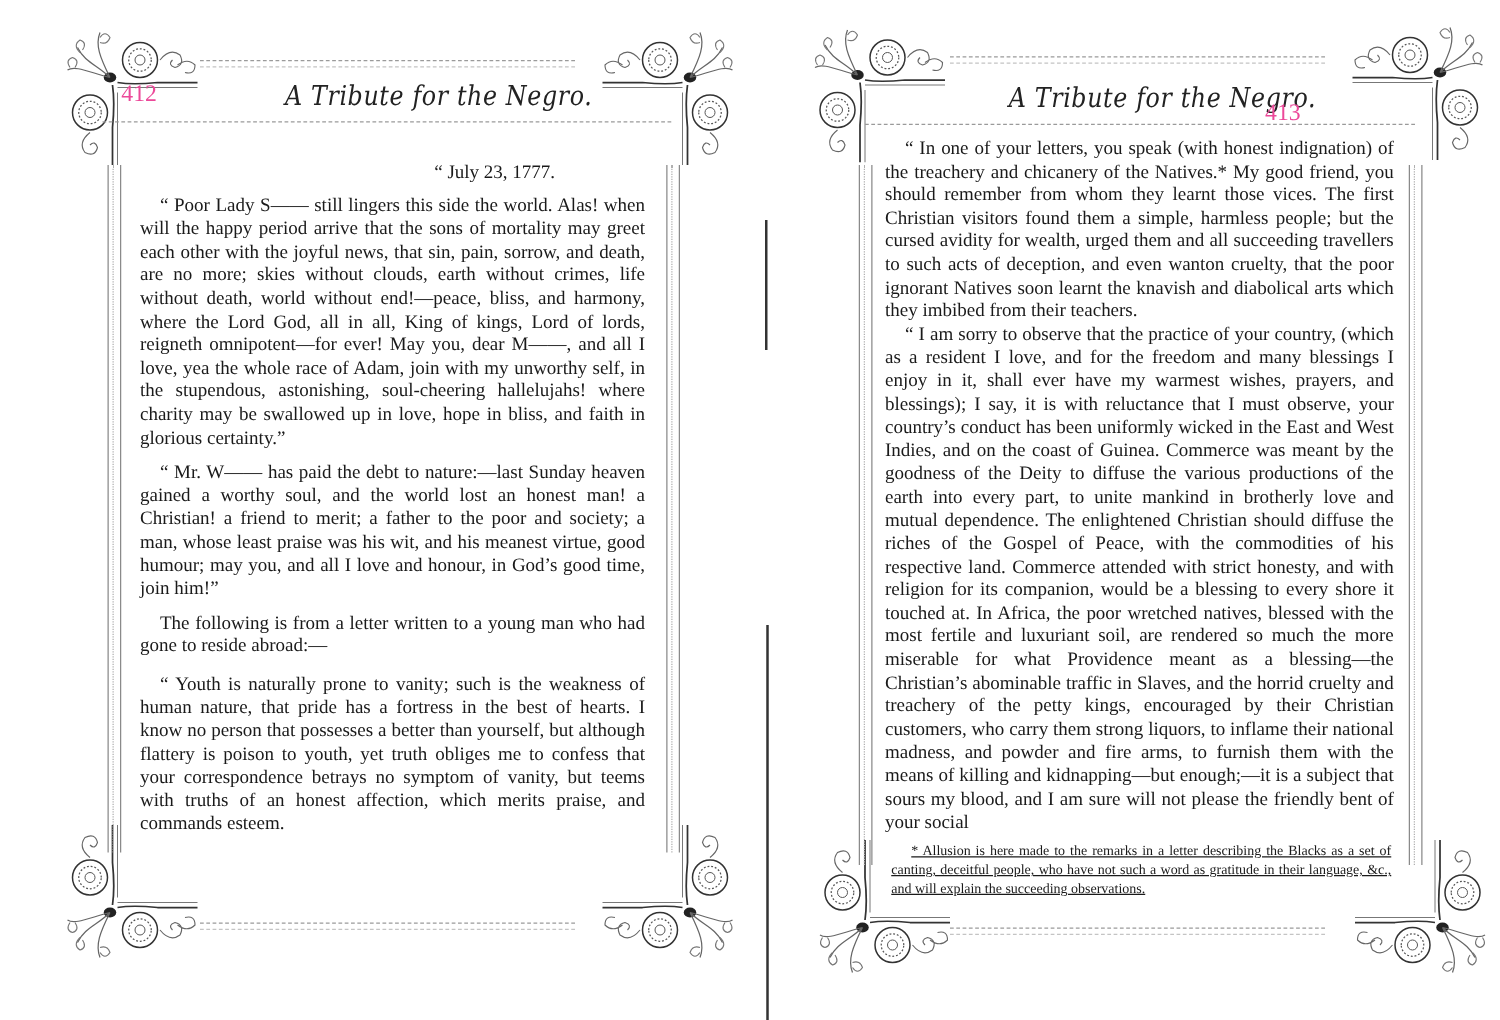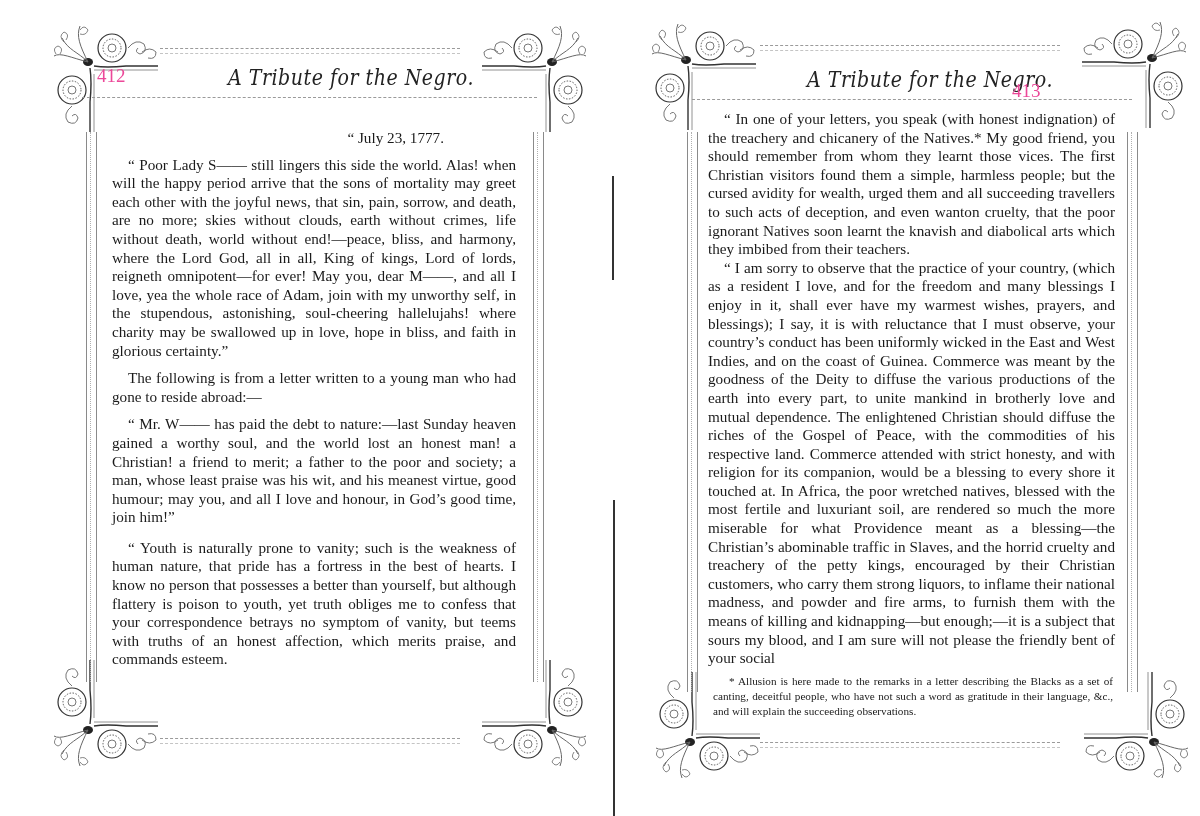--- a/index.html
+++ b/index.html
@@ -20,21 +20,21 @@
     .running-head { position: absolute; font-size: 19px; letter-spacing: 0.5px; font-family: "DejaVu Serif", serif; font-style: italic; transform: scaleY(1.15); color: #222; }
     .folio { position: absolute; font-size: 19px; color: #ec4899; }
 
     .text-block { position: absolute; font-size: 15.2px; line-height: 18.6px; text-align: justify; }
     .text-block p { margin: 0; text-indent: 0; }
     .text-block p.indent { text-indent: 16px; }
     .text-block p.gap { margin-top: 9px; }
     .text-block p.gap-sm { margin-top: 12px; }
     .dateline { text-align: right; padding-right: 72px; margin-top: 19px !important; margin-bottom: 8px !important; }
     .footnote { position: absolute; font-size: 11.2px; line-height: 15px; text-align: justify; }
-    .footnote p { margin: 0; text-indent: 16px; }
+    .footnote p { margin: 0; text-indent: 16px; text-decoration: underline; }
 
     .gutter-line { position: absolute; width: 2px; background: #333; }
   </style>
 </head>
 <body>
 
 <svg width="0" height="0" style="position:absolute">
   <defs>
     <g id="orn">
 
@@ -81,22 +81,22 @@
   <div class="vrule" style="left:86px;top:132px;height:550px;"></div>
   <div class="vrule" style="left:533px;top:132px;height:550px;"></div>
   <div class="header-rule" style="left:82px;width:455px;top:97px;"></div>
 
   <div class="folio" style="left:97px;top:65px;">412</div>
   <div class="running-head" style="left:228px;top:66px;">A Tribute for the Negro.</div>
 
   <div class="text-block" style="left:112px;top:110px;width:404px;">
     <p class="dateline">“ July 23, 1777.</p>
     <p class="indent">“ Poor Lady S—— still lingers this side the world. Alas! when will the happy period arrive that the sons of mortality may greet each other with the joyful news, that sin, pain, sorrow, and death, are no more; skies without clouds, earth without crimes, life without death, world without end!—peace, bliss, and harmony, where the Lord God, all in all, King of kings, Lord of lords, reigneth omnipotent—for ever! May you, dear M——, and all I love, yea the whole race of Adam, join with my unworthy self, in the stupendous, astonishing, soul-cheering hallelujahs! where charity may be swallowed up in love, hope in bliss, and faith in glorious certainty.”</p>
+    <p class="indent gap">“ Mr. W—— has paid the debt to nature:—last Sunday heaven gained a worthy soul, and the world lost an honest man! a Christian! a friend to merit; a father to the poor and society; a man, whose least praise was his wit, and his meanest virtue, good humour; may you, and all I love and honour, in God’s good time, join him!”</p>
     <p class="indent gap">The following is from a letter written to a young man who had gone to reside abroad:—</p>
-    <p class="indent gap">“ Mr. W—— has paid the debt to nature:—last Sunday heaven gained a worthy soul, and the world lost an honest man! a Christian! a friend to merit; a father to the poor and society; a man, whose least praise was his wit, and his meanest virtue, good humour; may you, and all I love and honour, in God’s good time, join him!”</p>
     <p class="indent gap-sm">“ Youth is naturally prone to vanity; such is the weakness of human nature, that pride has a fortress in the best of hearts. I know no person that possesses a better than yourself, but although flattery is poison to youth, yet truth obliges me to confess that your correspondence betrays no symptom of vanity, but teems with truths of an honest affection, which merits praise, and commands esteem.</p>
   </div>
 </div>
 
 <div class="gutter-line" style="left:612px;top:176px;height:104px;"></div>
 <div class="gutter-line" style="left:613px;top:500px;height:316px;"></div>
 
 <div id="page-right" class="page">
   <div class="ornament" style="left:48px;top:20px;"><svg viewBox="0 0 110 110">
         <use href="#orn"></use>

